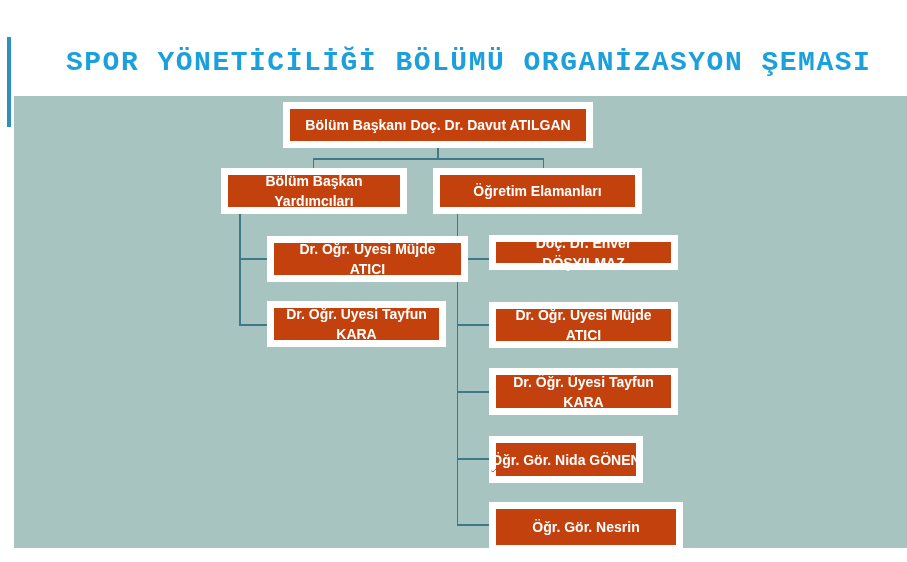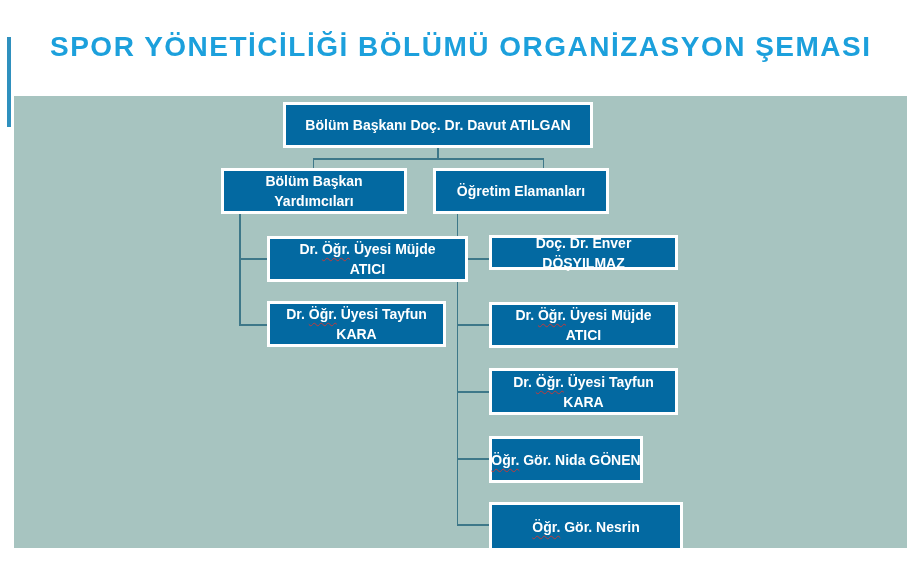--- a/index.html
+++ b/index.html
@@ -17,22 +17,22 @@
     left: 7px;
     top: 37px;
     width: 4px;
     height: 90px;
     background: #2f90be;
   }
   .slide-title {
     position: absolute;
     left: 50px;
     top: 31px;
-    margin: 0;
-    font-family: Liberation Sans, sans-serif;
+    margin: 16px;
+    font-family: Liberation Mono, monospace;
     font-weight: bold;
     font-size: 28px;
     line-height: 32px;
     letter-spacing: 1.5px;
     color: #1ca0dc;
     white-space: nowrap;
   }
   
   .chart-panel {
     position: absolute;
@@ -45,22 +45,22 @@
   }
   
   .cline {
     position: absolute;
     background: #3e7889;
   }
   
   .node {
     position: absolute;
     box-sizing: border-box;
-    background: #0369a1;
-    border: 3px solid #ffffff;
+    background: #c2410c;
+    border: 7px solid #ffffff;
     color: #ffffff;
     display: flex;
     flex-direction: column;
     justify-content: center;
     align-items: center;
     text-align: center;
   }
   .node-line {
     display: block;
     font-size: 14px;
@@ -104,21 +104,21 @@
 
     <div class="node" style="left:269px;top:6px;width:310px;height:46px">
       <span class="node-line">Bölüm Başkanı Doç. Dr. Davut ATILGAN</span>
     </div>
 
     <div class="node" style="left:207px;top:72px;width:186px;height:46px">
       <span class="node-line">Bölüm Başkan</span>
       <span class="node-line">Yardımcıları</span>
     </div>
 
-    <div class="node" style="left:419px;top:72px;width:176px;height:46px">
+    <div class="node" style="left:419px;top:72px;width:209px;height:46px">
       <span class="node-line">Öğretim Elamanları</span>
     </div>
 
     <div class="node" style="left:253px;top:140px;width:201px;height:46px">
       <span class="node-line">Dr. <span class="flagged">Öğr.</span> Üyesi Müjde</span>
       <span class="node-line">ATICI</span>
     </div>
 
     <div class="node" style="left:253px;top:205px;width:179px;height:46px">
       <span class="node-line">Dr. <span class="flagged">Öğr.</span> Üyesi Tayfun</span>

